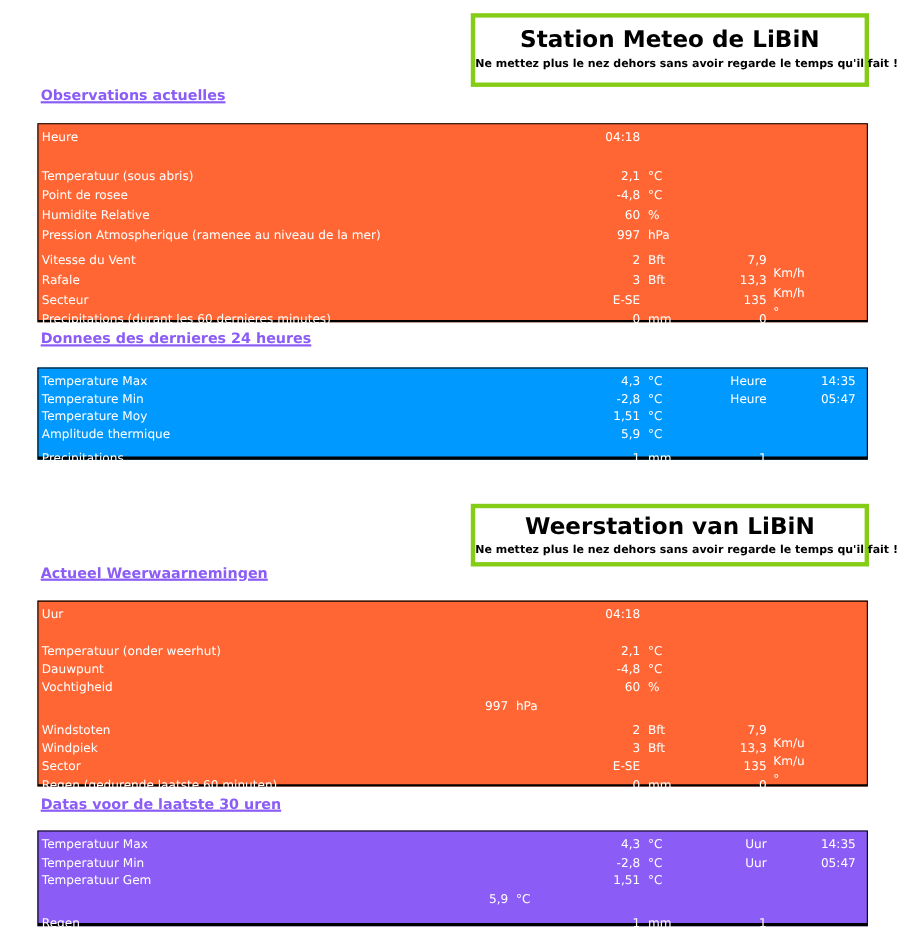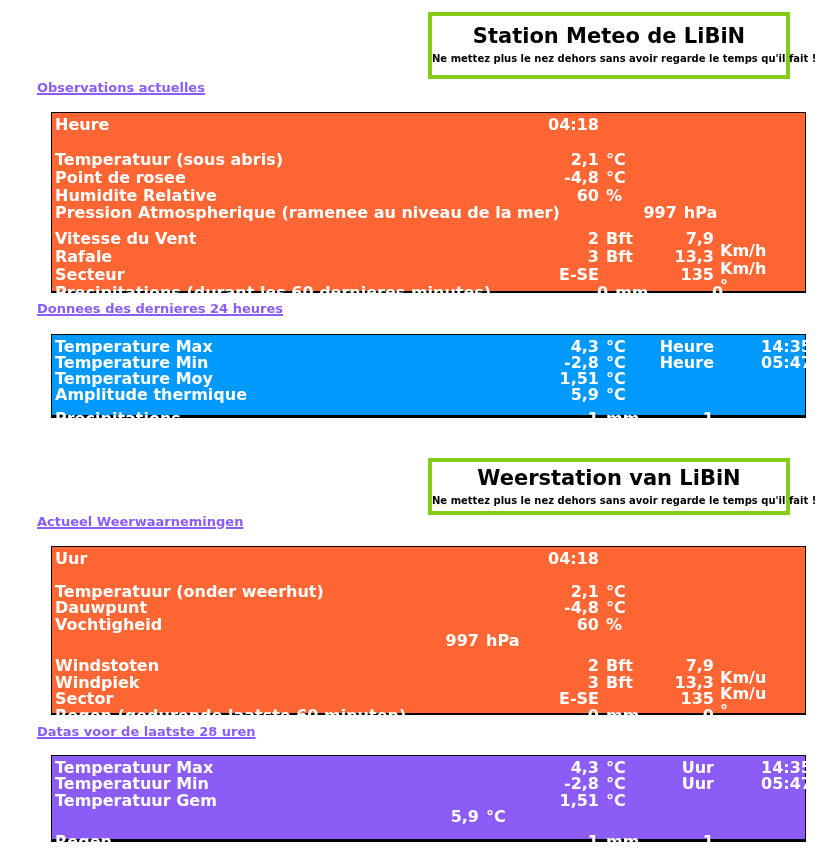--- a/index.html
+++ b/index.html
@@ -24,22 +24,22 @@
   }
   .section-heading{
     position:absolute;left:37px;font-size:13px;font-weight:bold;color:#8b5cf6;
     text-decoration:underline;text-decoration-thickness:2px;white-space:nowrap;
   }
   #h-fr-cur{top:80px;}
   #h-fr-24{top:301px;}
   #h-nl-cur{top:514px;}
   #h-nl-24{top:724px;}
   .wtable{
-    position:absolute;left:51px;width:753px;
-    border:1px solid #000;color:#fff;font-weight:bold;font-size:16px;
+    position:absolute;left:34px;width:753px;
+    border:1px solid #000;color:#fff;font-weight:normal;font-size:11px;
   }
   .wtable.orange{border-bottom-width:2px;}
   .wtable.blue{border-bottom-width:3px;}
   #t-fr-cur{top:112px;}
   #t-fr-24{top:334px;}
   #t-nl-cur{top:546px;}
   #t-nl-24{top:755px;}
   .row{
     display:grid;
     grid-template-columns:1fr 120px 34px 80px 45px 44px;
@@ -274,21 +274,21 @@
     <div class="row">
       <div class="cell c-label">Regen (gedurende laatste 60 minuten)</div>
       <div class="cell c-n1">0</div>
       <div class="cell c-u1">mm</div>
       <div class="cell c-n2">0</div>
       <div class="cell c-u2">l/m²</div>
       <div class="cell c-time"></div>
     </div>
   </div>
 
-<div class="section-heading" id="h-nl-24">Datas voor de laatste 28 uren</div>
+<div class="section-heading" id="h-nl-24">Datas voor de laatste 30 uren</div>
 <div class="wtable blue" id="t-nl-24" style="background: #8b5cf6;">
     <div class="row">
       <div class="cell c-label">Temperatuur Max</div>
       <div class="cell c-n1">4,3</div>
       <div class="cell c-u1">°C</div>
       <div class="cell c-n2">Uur</div>
       <div class="cell c-u2"></div>
       <div class="cell c-time">14:35</div>
     </div>
     <div class="row">

